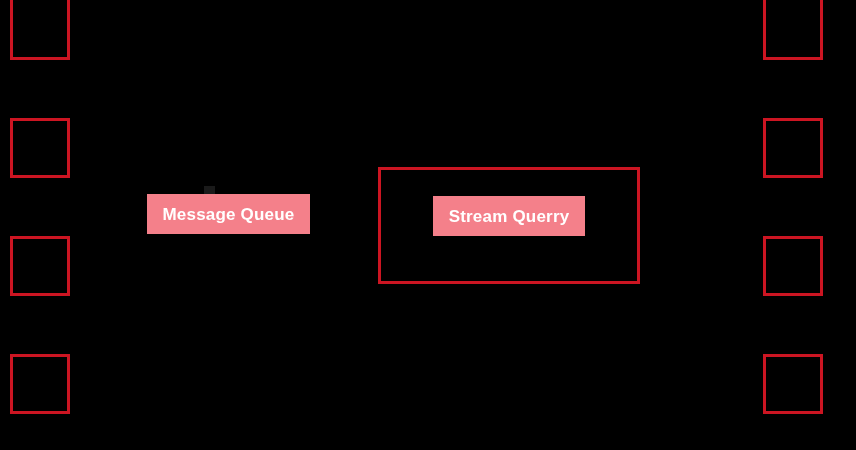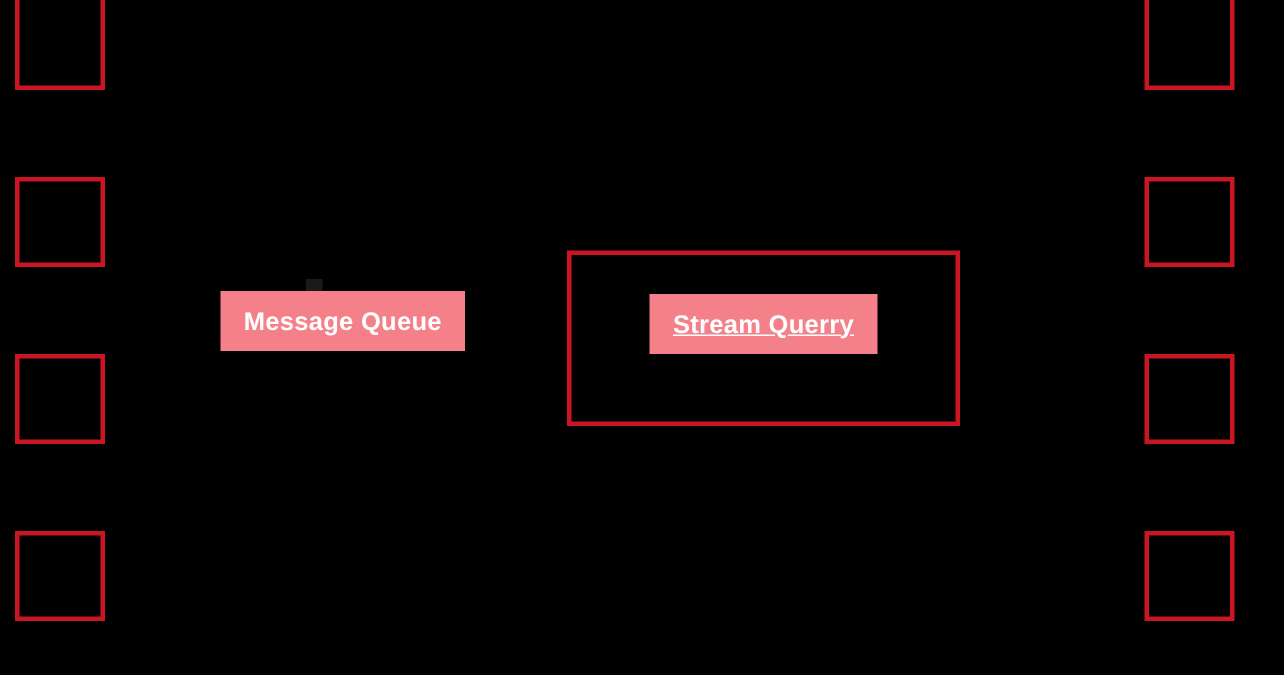--- a/index.html
+++ b/index.html
@@ -66,15 +66,15 @@
 
   <div class="node-square" style="left:763px; top:-8px; width:60px; height:68px;"></div>
   <div class="node-square" style="left:763px; top:118px; width:60px; height:60px;"></div>
   <div class="node-square" style="left:763px; top:236px; width:60px; height:60px;"></div>
   <div class="node-square" style="left:763px; top:354px; width:60px; height:60px;"></div>
 
   <div class="artifact" style="left:204px; top:186px; width:11px; height:9px;"></div>
   <div class="chip" style="left:147px; top:194px; width:163px; height:40px;">Message Queue</div>
 
   <div class="group-rect" style="left:378px; top:167px; width:262px; height:117px;"></div>
-  <div class="chip" style="left:433px; top:196px; width:152px; height:40px;text-decoration:underline;">Stream Querry</div>
+  <div class="chip" style="left:433px; top:196px; width:152px; height:40px;">Stream Querry</div>
 
 </div>
 
 </body></html>

